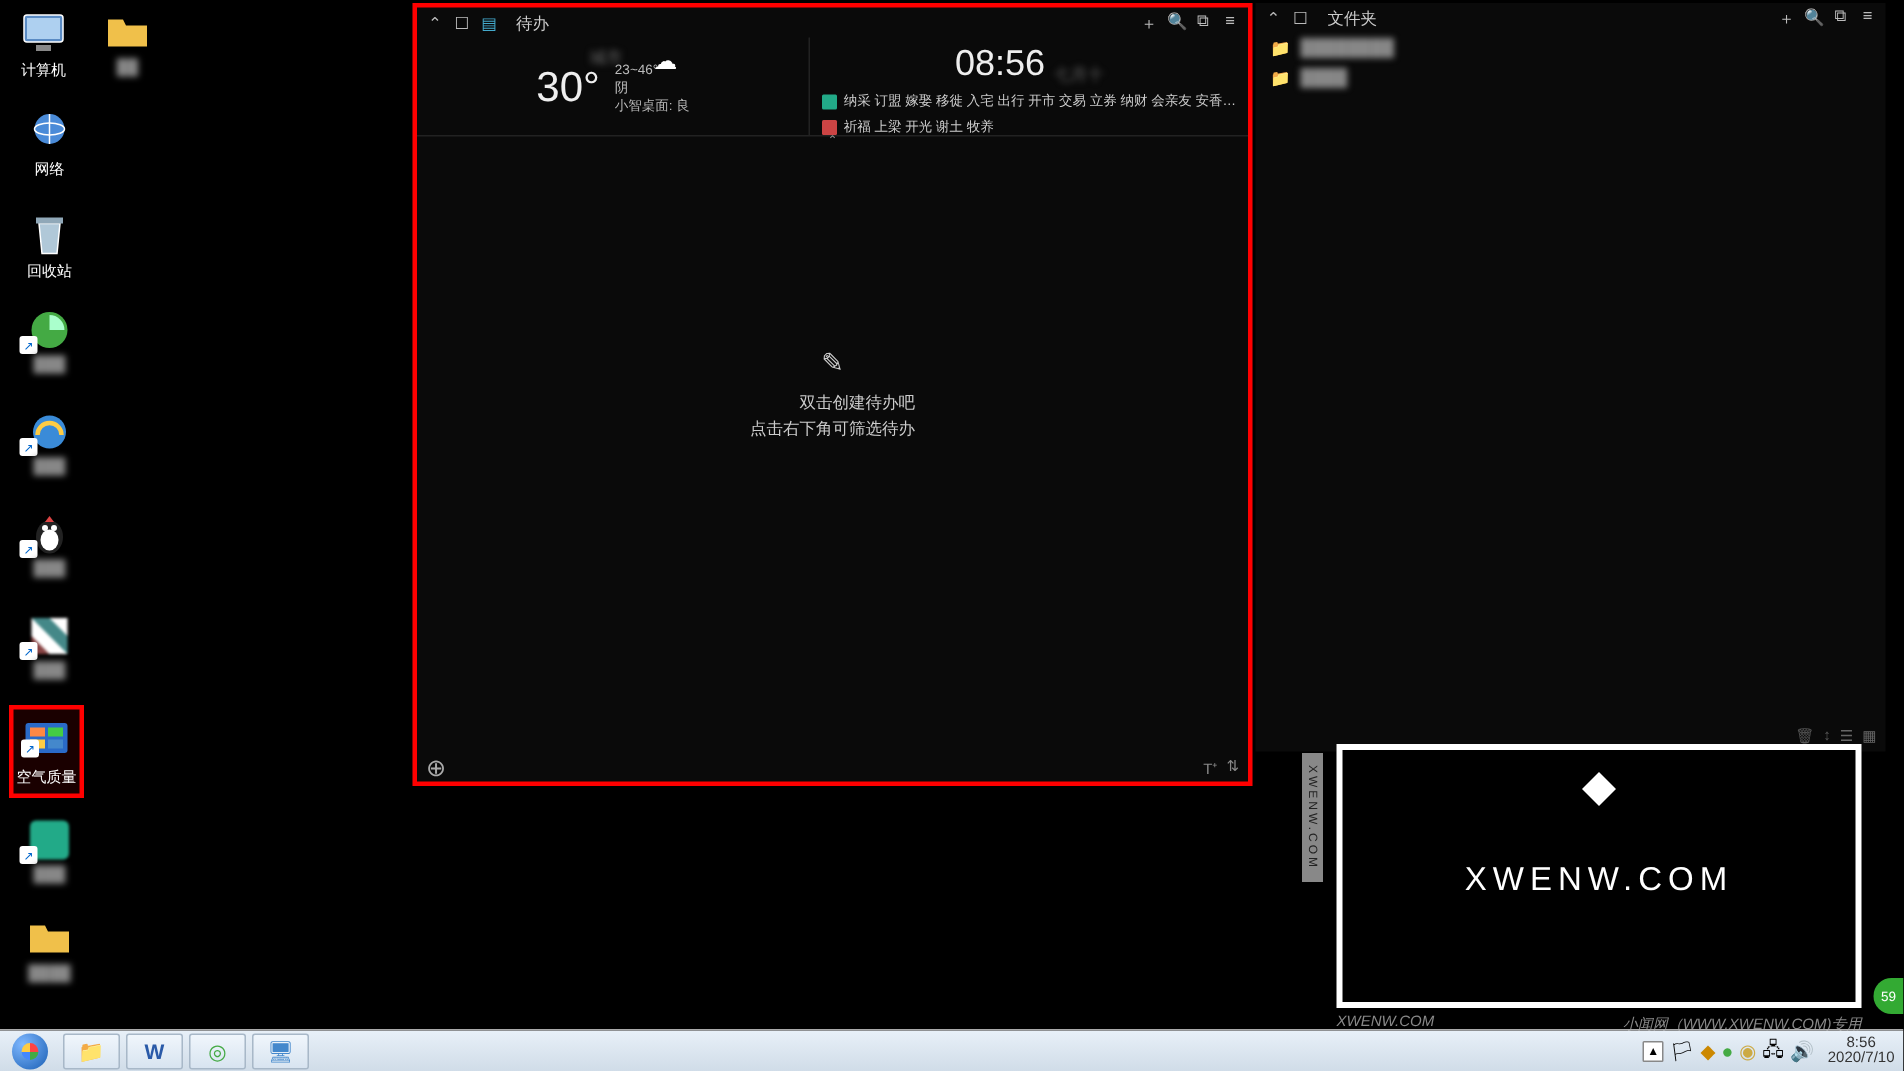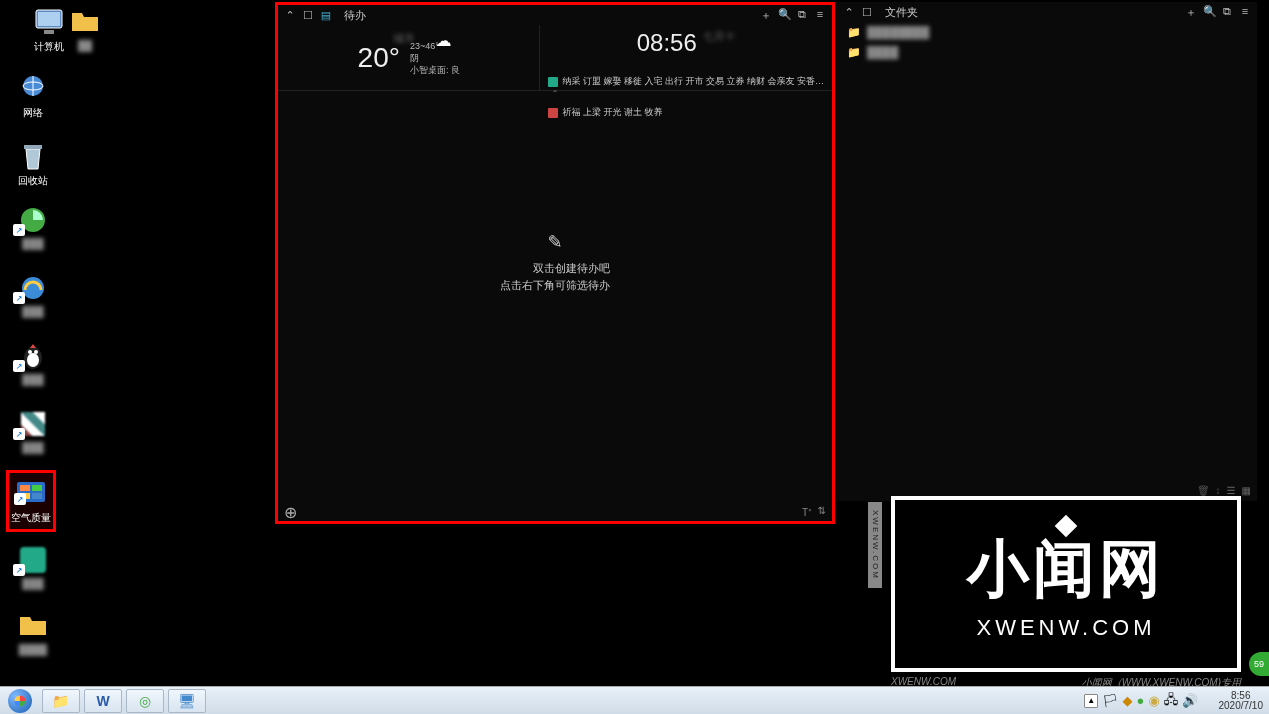--- a/index.html
+++ b/index.html
@@ -48,24 +48,24 @@
 .todo-panel { top: 2px; left: 275px; width: 560px; height: 522px; }
 .folder-panel { top: 2px; left: 837px; width: 420px; height: 499px; }
 
 .info-bar { display: flex; height: 66px; border-bottom: 1px solid #222; }
 .weather { flex: 1; display: flex; align-items: center; justify-content: center; gap: 10px; position: relative; border-right: 1px solid #222; }
 .weather .city { position: absolute; top: 6px; left: 44%; font-size: 11px; color: #666; filter: blur(2px); }
 .weather .cloud-icon { position: absolute; top: 6px; right: 88px; font-size: 16px; color: #fff; }
 .weather .temp { font-size: 28px; font-weight: 300; color: #eee; }
 .weather .details { font-size: 9px; line-height: 12px; color: #bbb; }
 .clock-news { flex: 1; padding: 4px 8px; }
-.clock-row { display: flex; align-items: flex-start; gap: 6px; justify-content: center; }
+.clock-row { display: flex; align-items: flex-end; gap: 6px; justify-content: center; }
 .clock-time { font-size: 24px; font-weight: 400; color: #eee; }
 .clock-date { font-size: 11px; color: #666; filter: blur(2px); }
-.news-row { display: flex; align-items: center; gap: 4px; font-size: 9px; color: #ccc; margin-top: 18px; white-space: nowrap; overflow: hidden; }
+.news-row { display: flex; align-items: center; gap: 4px; font-size: 9px; color: #ccc; margin-top: 4px; white-space: nowrap; overflow: hidden; }
 .news-badge { width: 10px; height: 10px; border-radius: 1px; flex-shrink: 0; }
 .news-badge.green { background: #2a8; }
 .news-badge.red { background: #c44; }
 .collapse-arrow { text-align: center; font-size: 8px; color: #888; margin-top: -2px; }
 
 .empty-state {
   position: absolute;
   top: 50%; left: 50%;
   transform: translate(-50%, -50%);
   text-align: center;
@@ -120,21 +120,21 @@
 }
 .taskbar-item.pinned { width: 38px; justify-content: center; padding: 0; }
 
 .systray {
   margin-left: auto; height: 100%;
   display: flex; align-items: center;
   padding-right: 6px; gap: 4px;
 }
 .tray-icon { font-size: 13px; cursor: pointer; }
 .tray-arrow { width: 14px; height: 14px; border: 1px solid #888; background: #fff; display: flex; align-items: center; justify-content: center; font-size: 8px; border-radius: 1px; }
-.tray-clock { font-size: 10px; line-height: 10px; color: #333; text-align: center; margin-left: 16px; }
+.tray-clock { font-size: 10px; line-height: 10px; color: #333; text-align: center; margin-left: 5px; }
 
 
 .watermark {
   position: absolute;
   right: 28px; top: 496px;
   width: 350px; height: 176px;
   border: 4px solid #fff;
   background: #000;
   display: flex;
   flex-direction: column;
@@ -178,21 +178,21 @@
 
 .folder-footer {
   position: absolute; bottom: 0; left: 0; right: 0;
   height: 16px; display: flex; justify-content: flex-end; gap: 6px;
   padding: 0 6px; font-size: 10px; color: #666;
 }
 </style>
 </head>
 <body>
 
-<div class="desktop-icon" style="top:6px; left:24px;">
+<div class="desktop-icon" style="top:6px; left:4px;">
   <div class="icon-img">
     <svg width="30" height="28" viewBox="0 0 30 28">
         <rect x="2" y="2" width="26" height="18" rx="2" fill="#5a8bc4" stroke="#fff" stroke-width="1"></rect>
         <rect x="4" y="4" width="22" height="14" fill="#aed0f0"></rect>
         <rect x="10" y="22" width="10" height="4" fill="#888"></rect>
       </svg>
   </div>
   <span class="label">计算机</span>
 </div>
 
@@ -326,21 +326,21 @@
       <span class="ctrl">🔍</span>
       <span class="ctrl">⧉</span>
       <span class="ctrl">≡</span>
     </div>
   </div>
 
   <div class="info-bar">
     <div class="weather">
       <span class="city">城市</span>
       <span class="cloud-icon">☁</span>
-      <span class="temp">20°</span>
+      <span class="temp">30°</span>
       <div class="details">
         <div>23~46°</div>
         <div>阴</div>
         <div>小智桌面: 良</div>
       </div>
     </div>
     <div class="clock-news">
       <div class="clock-row">
         <span class="clock-time">08:56</span>
         <span class="clock-date">七月十</span>
@@ -399,21 +399,20 @@
     <span style="color:#555">↕</span>
     <span>☰</span>
     <span>▦</span>
   </div>
 </div>
 
 <div class="side-tab">XWENW.COM</div>
 
 <div class="watermark">
   <div style="position:absolute;top:18px;left:50%;transform:translateX(-50%) rotate(45deg);width:16px;height:16px;background:#fff"></div>
-  <div class="big">小闻网</div>
   <div class="sub">XWENW.COM</div>
 </div>
 <div class="watermark-footer">
   <span>XWENW.COM</span>
   <span>小闻网（WWW.XWENW.COM)专用</span>
 </div>
 
 <div class="green-circle">
   <span>59</span>
 </div>

